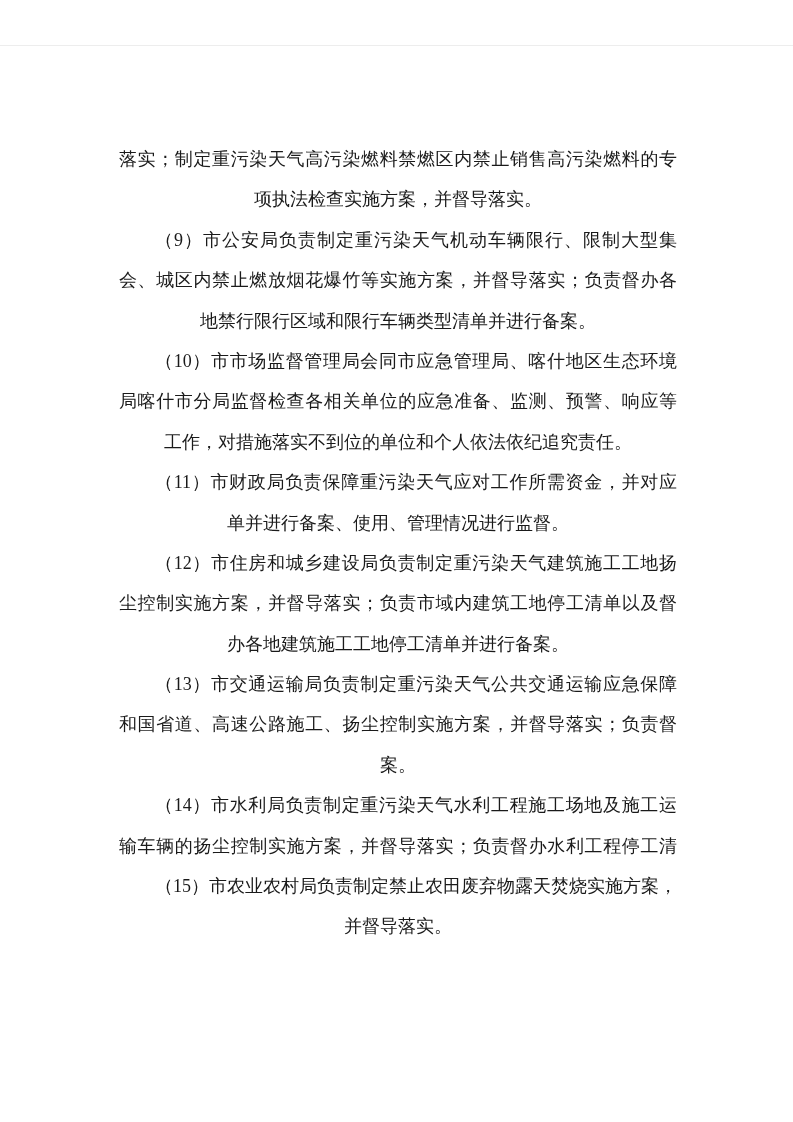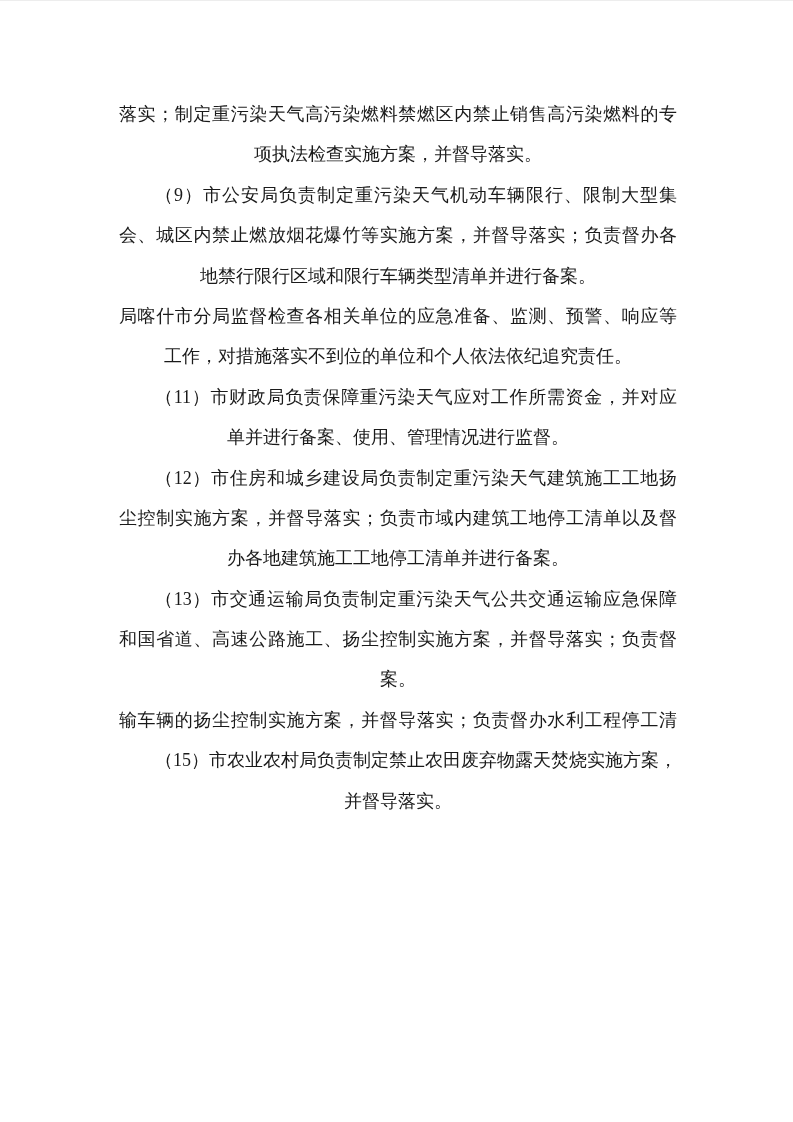--- a/index.html
+++ b/index.html
@@ -5,20 +5,21 @@
   html, body { margin: 0; padding: 0; background: #ffffff; }
   .page {
     position: relative;
     width: 793px;
     height: 940px;
     background: #ffffff;
     overflow: hidden;
     box-sizing: border-box;
     border-top: 1px solid #ededed;
     font-family: "Liberation Serif", "DejaVu Serif", serif;
+    margin-top: 45px;
   }
   .textblock {
     position: absolute;
     left: 119px;
     top: 93px;
     width: 558px;
     font-size: 18px;
     color: #1a1a1a;
     letter-spacing: 0;
   }
@@ -54,38 +55,40 @@
       <div class="para">
         <div class="line just">落实；制定重污染天气高污染燃料禁燃区内禁止销售高污染燃料的专</div>
         <div class="line">项执法检查实施方案，并督导落实。</div>
       </div>
       <div class="para">
         <div class="line just indent">（9）市公安局负责制定重污染天气机动车辆限行、限制大型集</div>
         <div class="line just">会、城区内禁止燃放烟花爆竹等实施方案，并督导落实；负责督办各</div>
         <div class="line">地禁行限行区域和限行车辆类型清单并进行备案。</div>
       </div>
       <div class="para">
+        <div class="line just indent">（10）市市场监督管理局会同市应急管理局、喀什地区生态环境</div>
         <div class="line just">局喀什市分局监督检查各相关单位的应急准备、监测、预警、响应等</div>
         <div class="line">工作，对措施落实不到位的单位和个人依法依纪追究责任。</div>
       </div>
       <div class="para">
         <div class="line just indent">（11）市财政局负责保障重污染天气应对工作所需资金，并对应</div>
         <div class="line">单并进行备案、使用、管理情况进行监督。</div>
       </div>
       <div class="para">
         <div class="line just indent">（12）市住房和城乡建设局负责制定重污染天气建筑施工工地扬</div>
         <div class="line just">尘控制实施方案，并督导落实；负责市域内建筑工地停工清单以及督</div>
         <div class="line">办各地建筑施工工地停工清单并进行备案。</div>
       </div>
       <div class="para">
         <div class="line just indent">（13）市交通运输局负责制定重污染天气公共交通运输应急保障</div>
         <div class="line just">和国省道、高速公路施工、扬尘控制实施方案，并督导落实；负责督</div>
         <div class="line">案。</div>
       </div>
       <div class="para">
+        <div class="line just indent">（14）市水利局负责制定重污染天气水利工程施工场地及施工运</div>
         <div class="line just">输车辆的扬尘控制实施方案，并督导落实；负责督办水利工程停工清</div>
       </div>
       <div class="para">
         <div class="line just indent">（15）市农业农村局负责制定禁止农田废弃物露天焚烧实施方案，</div>
         <div class="line">并督导落实。</div>
       </div>
     </div>
   <div class="pagenum">9</div>
 </div>
 

